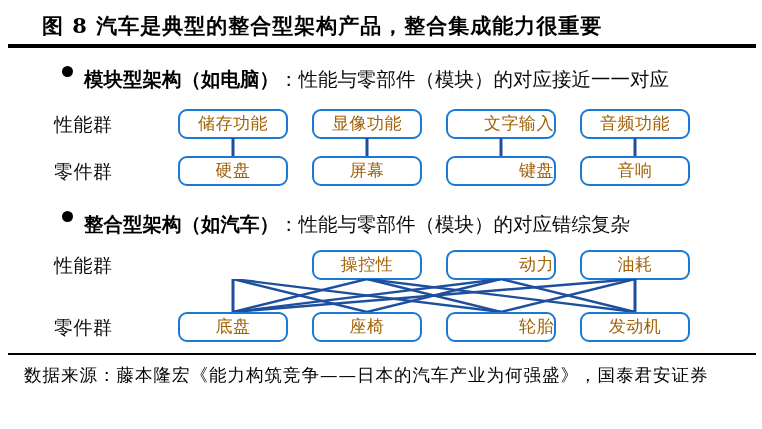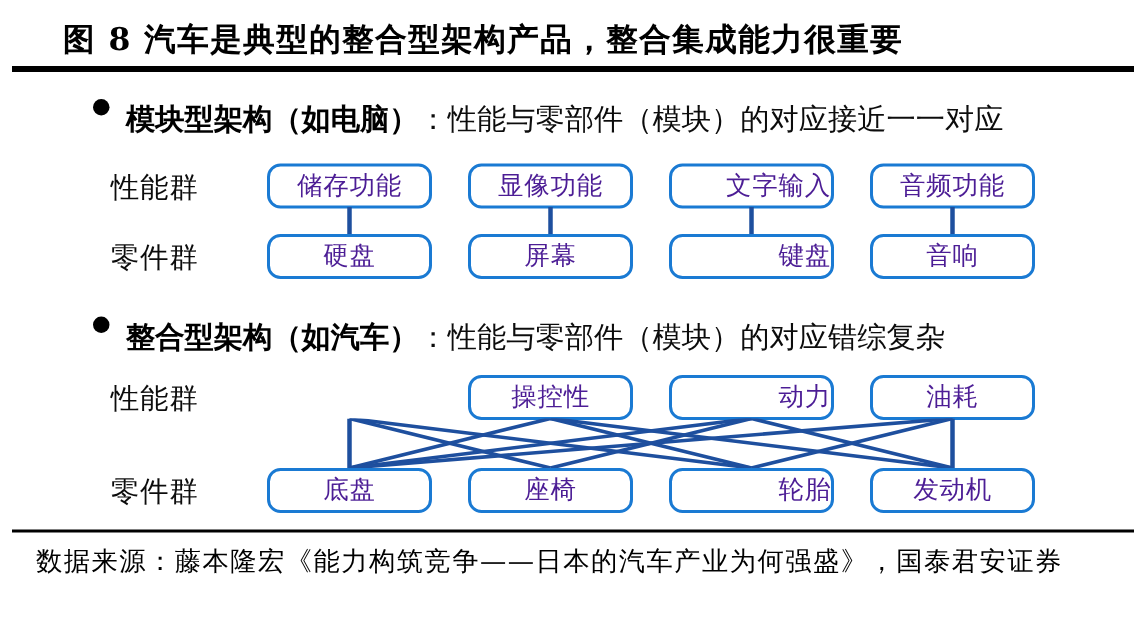--- a/index.html
+++ b/index.html
@@ -29,27 +29,27 @@
   .bullet2 { top:211px; }
 
   .row { position:absolute; left:0; width:762px; height:30px; }
   .row-s1-top    { top:109px; }
   .row-s1-bottom { top:156px; }
   .row-s2-top    { top:250px; }
   .row-s2-bottom { top:312px; }
 
   .rowlabel {
     position:absolute; left:54px; width:98px; top:3px;
-    text-align:center; font-size:19px; color:#0c0c0c; letter-spacing:0.5px;
+    text-align:left; font-size:19px; color:#0c0c0c; letter-spacing:0.5px;
   }
   .box {
     position:absolute; top:0; width:110px; height:30px; box-sizing:border-box;
     border:2.5px solid var(--box-border,#1a7ad3); border-radius:9px;
     background:#ffffff; text-align:center; font-size:17px; line-height:25px;
-    color:#4c1d95; letter-spacing:0.5px;
+    color:#a16207; letter-spacing:0.5px;
   }
   .c0 { left:178px; } .c1 { left:312px; } .c2 { left:446px;text-align:right; } .c3 { left:580px; }
 
   svg.connector { position:absolute; left:0; width:762px; display:block; }
   .conn-s1 { top:138px; height:18px; }
   .conn-s2 { top:279px; height:33px; }
 
   .source {
     position:absolute; left:24px; top:359px; width:706px;
     font-family:"DejaVu Serif","Liberation Serif",serif;

